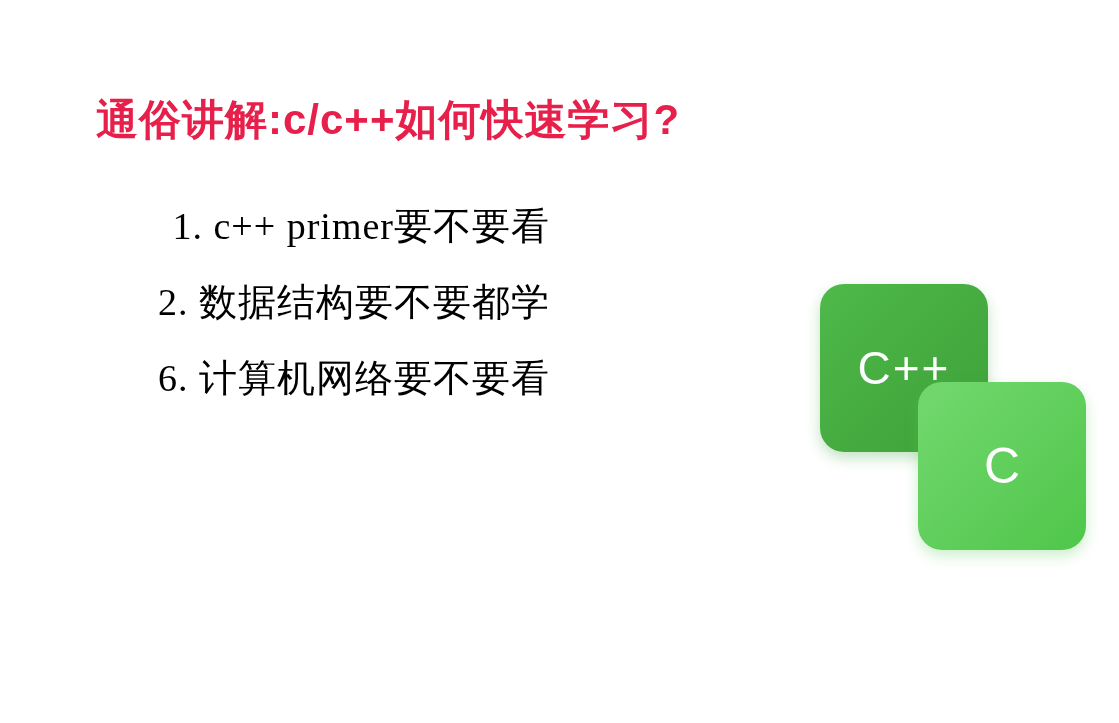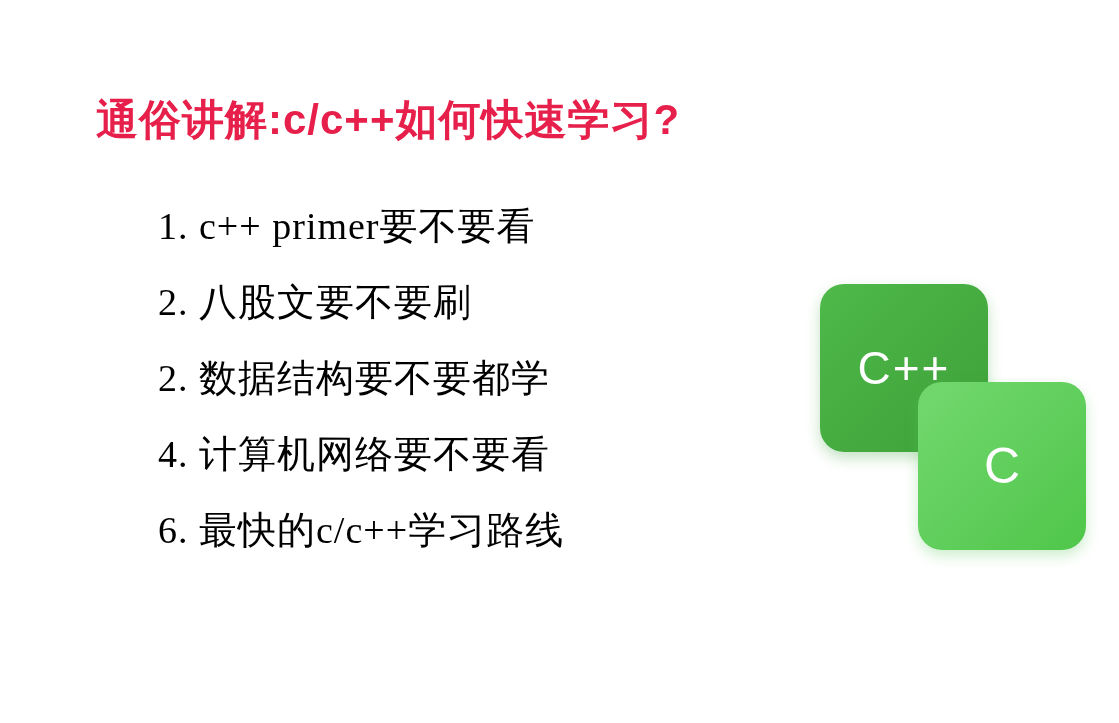--- a/index.html
+++ b/index.html
@@ -26,20 +26,21 @@
       position: absolute;
       top: 188px;
       left: 158px;
     }
     .list-item {
       font-size: 38px;
       color: #000000;
       line-height: 76px;
       font-family: "KaiTi", "楷体", "STKaiti", serif;
       letter-spacing: 1px;
+      text-align: right;
     }
     .icon-group {
       position: absolute;
       top: 284px;
       left: 820px;
       width: 260px;
       height: 260px;
     }
     .icon-cpp {
       position: absolute;
@@ -81,24 +82,22 @@
       font-family: "Helvetica Neue", Arial, sans-serif;
     }
   </style>
 </head>
 <body>
 
 <div class="title">通俗讲解:c/c++如何快速学习?</div>
 
 <div class="list">
   <div class="list-item">1. c++ primer要不要看</div>
-  <div class="list-item">2. 八股文要不要刷</div>
   <div class="list-item">2. 数据结构要不要都学</div>
-  <div class="list-item">4. 计算机网络要不要看</div>
-  <div class="list-item">6. 最快的c/c++学习路线</div>
+  <div class="list-item">6. 计算机网络要不要看</div>
 </div>
 
 <div class="icon-group">
   <div class="icon-cpp">
     <span class="icon-cpp-text">C++</span>
   </div>
   <div class="icon-c">
     <span class="icon-c-text">C</span>
   </div>
 </div>

